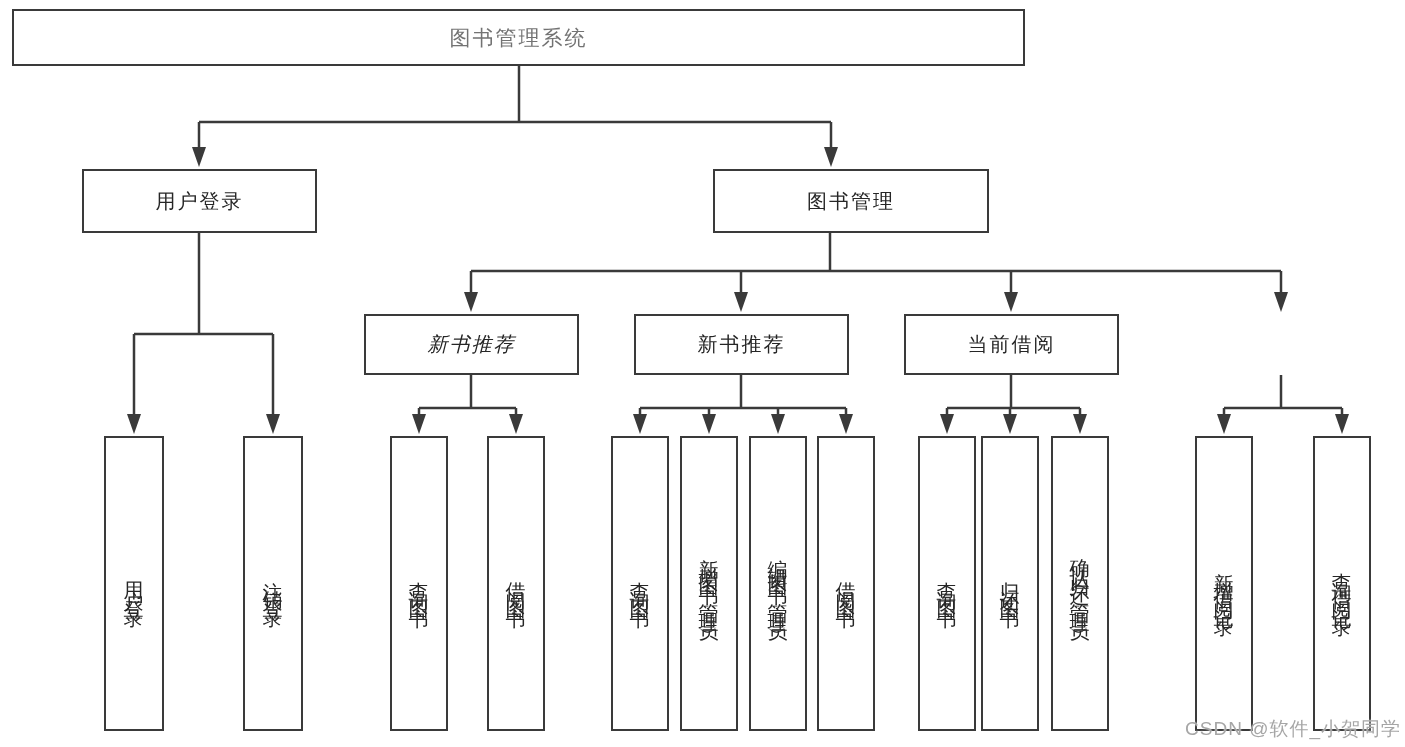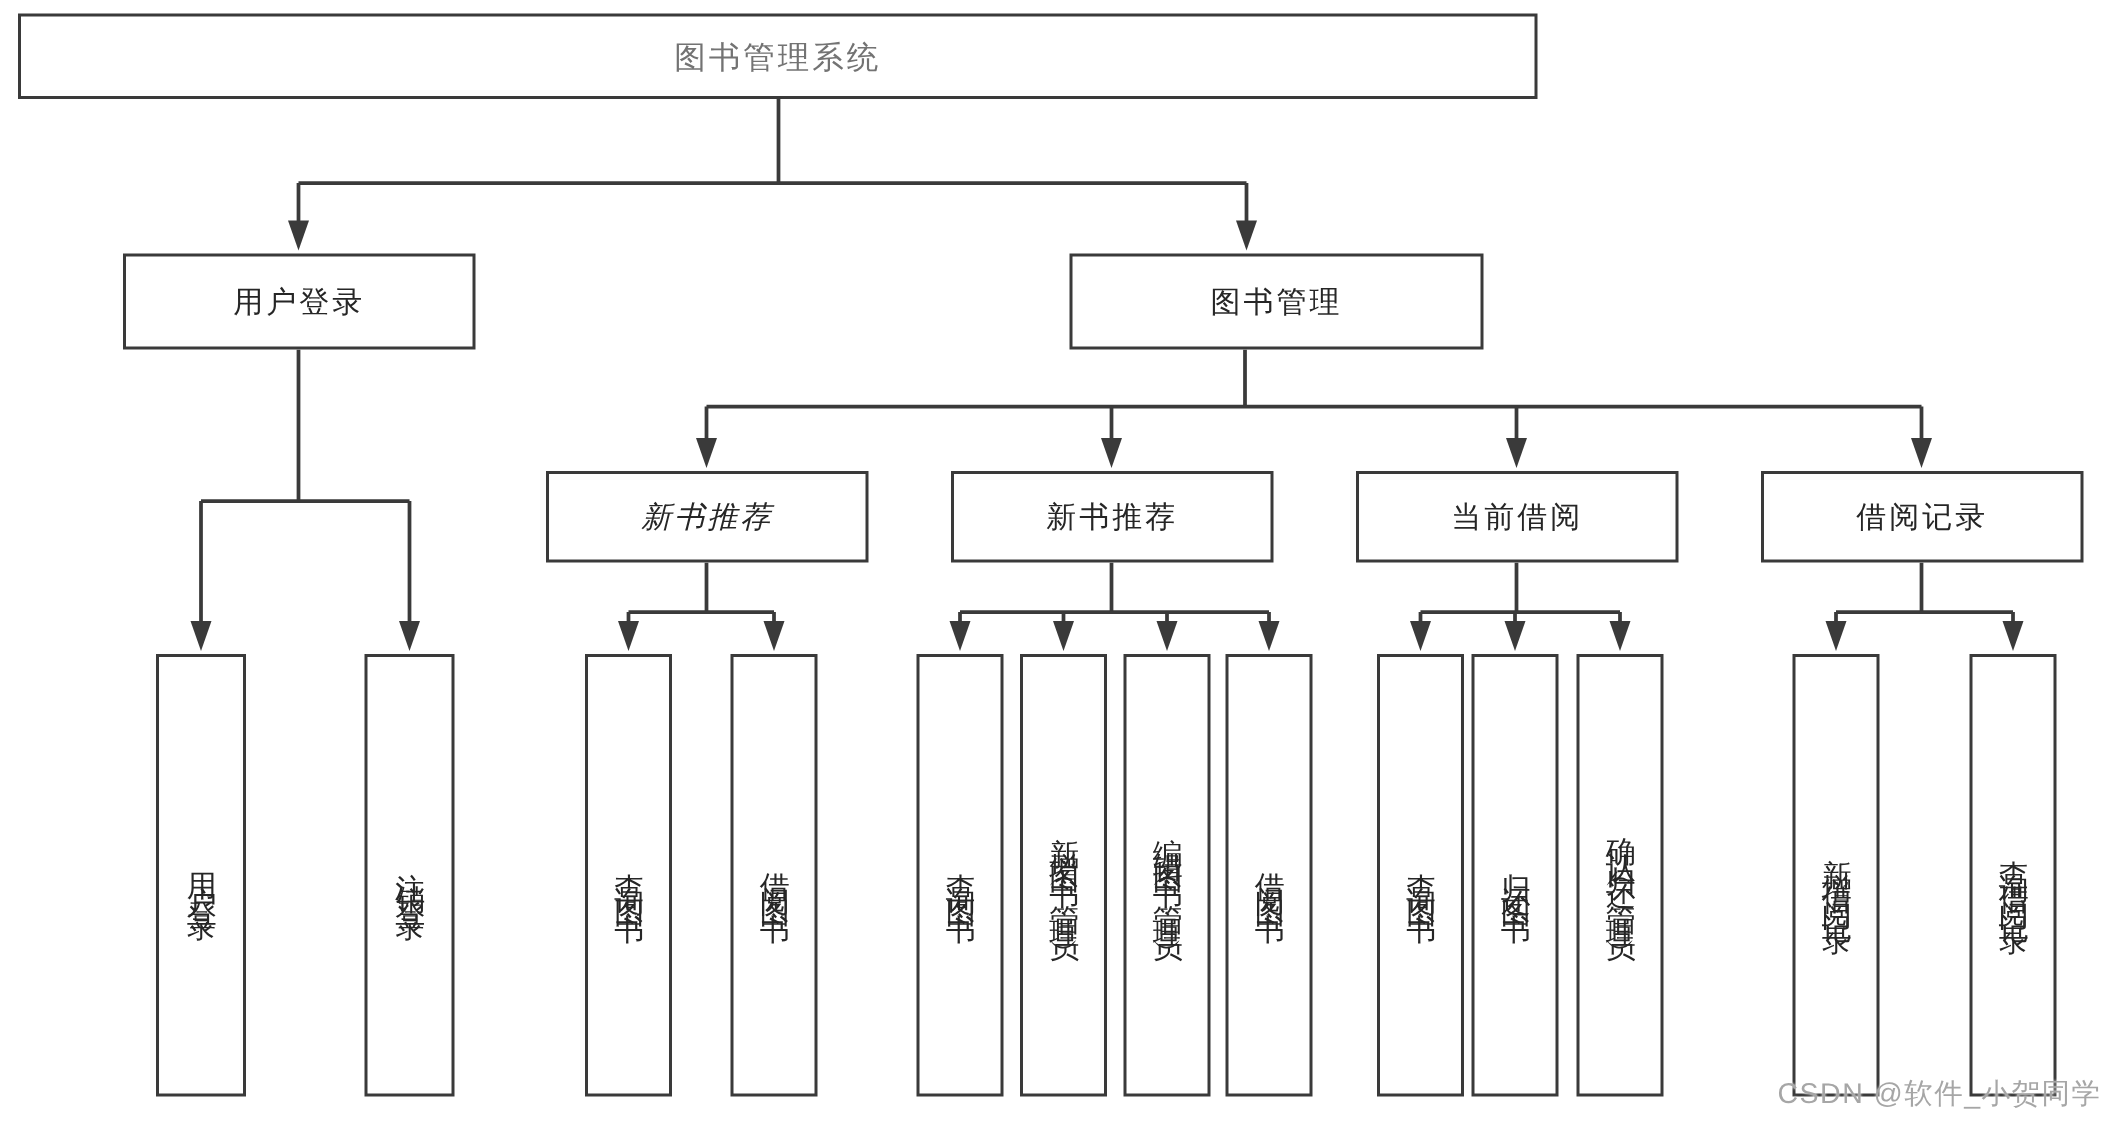--- a/index.html
+++ b/index.html
@@ -123,23 +123,20 @@
 
   <div class="node h" style="left: 364px; top: 314px; width: 215px; height: 61px; border-color: rgb(58, 58, 58); color: rgb(38, 38, 38); background: rgb(255, 255, 255); font-style: italic;">
     <span>新书推荐</span>
   </div>
   <div class="node h" style="left: 634px; top: 314px; width: 215px; height: 61px; border-color: rgb(58, 58, 58); color: rgb(38, 38, 38); background: rgb(255, 255, 255);">
     <span>新书推荐</span>
   </div>
   <div class="node h" style="left: 904px; top: 314px; width: 215px; height: 61px; border-color: rgb(58, 58, 58); color: rgb(38, 38, 38); background: rgb(255, 255, 255);">
     <span>当前借阅</span>
   </div>
-  <div class="node h" style="left: 1174px; top: 314px; width: 215px; height: 61px; border-color: rgb(58, 58, 58); color: rgb(38, 38, 38); background: rgb(255, 255, 255);">
-    <span>借阅记录</span>
-  </div>
 
   <div class="node leaf" style="left: 104px; top: 436px; width: 60px; height: 295px; border-color: rgb(58, 58, 58); color: rgb(38, 38, 38); background: rgb(255, 255, 255);">
     <span class="vtext">用户登录</span>
   </div>
   <div class="node leaf" style="left: 243px; top: 436px; width: 60px; height: 295px; border-color: rgb(58, 58, 58); color: rgb(38, 38, 38); background: rgb(255, 255, 255);">
     <span class="vtext">注销登录</span>
   </div>
 
   <div class="node leaf" style="left: 390px; top: 436px; width: 58px; height: 295px; border-color: rgb(58, 58, 58); color: rgb(38, 38, 38); background: rgb(255, 255, 255);">
     <span class="vtext">查询图书</span>

